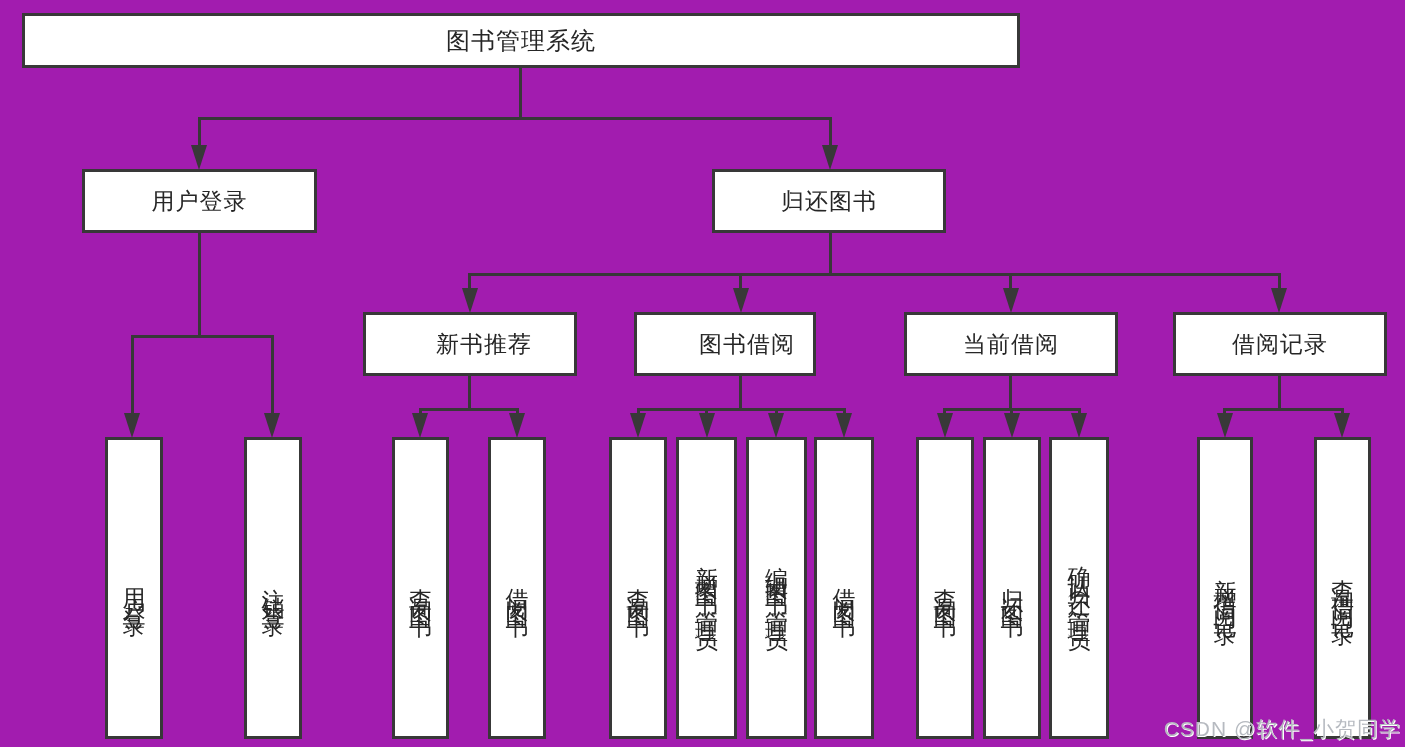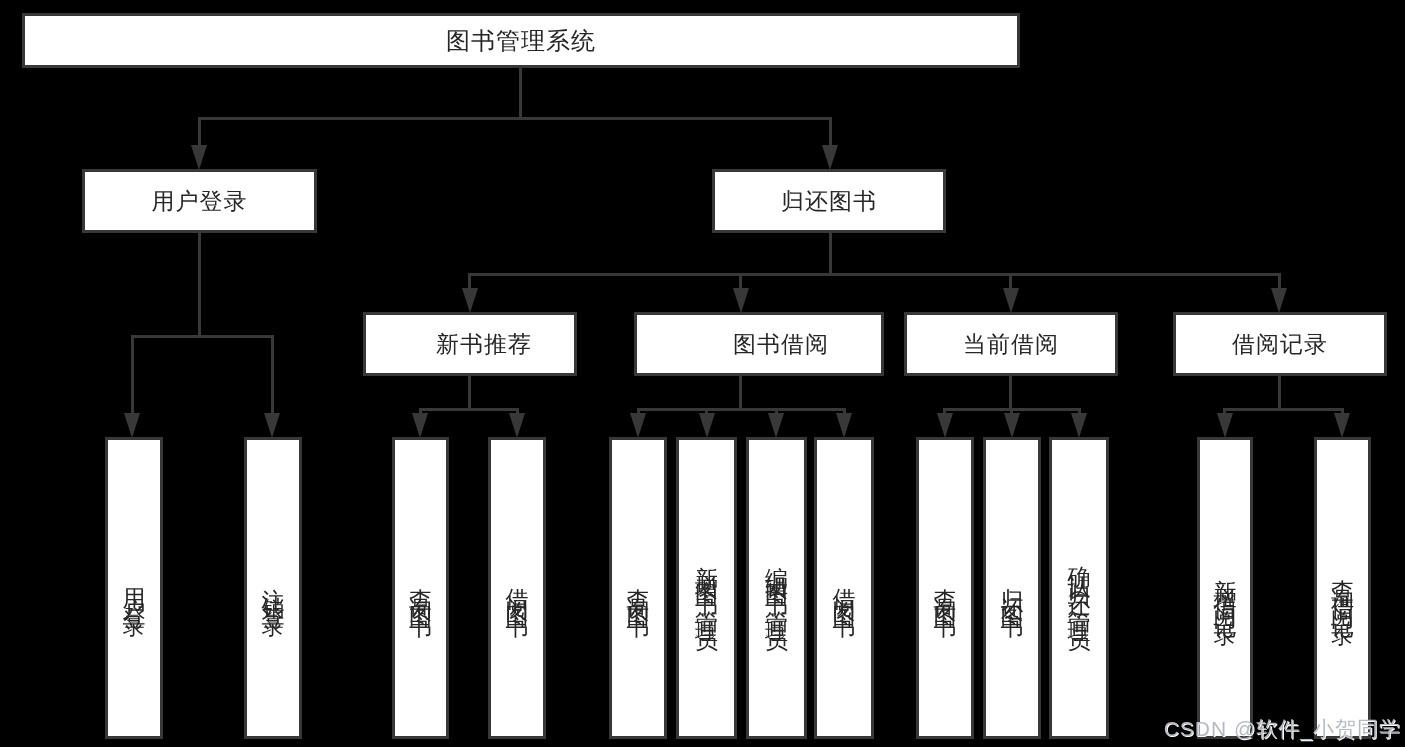--- a/index.html
+++ b/index.html
@@ -1,17 +1,17 @@
 <!DOCTYPE html>
 <html><head>
 <meta charset="utf-8">
 <style>
   html,body{margin:0;padding:0;background:#ffffff;}
   .stage{
-    position:relative;width:1405px;height:747px;background:#000000;
+    position:relative;width:1405px;height:747px;background:#a21caf;
     font-family:"Liberation Sans","DejaVu Sans",sans-serif;
     overflow:hidden;
   }
   .node{
     position:absolute;box-sizing:border-box;background:#ffffff;
     border:3px solid #383838;color:#262626;
     display:flex;align-items:center;justify-content:center;
     font-size:23px;letter-spacing:1px;white-space:nowrap;
   }
   .leaf{
@@ -20,21 +20,21 @@
     letter-spacing:9px;font-size:23px;white-space:normal;
     line-height:1;
   }
   
   #b-root{left:22px;top:13px;width:998px;height:55px;font-size:24px;}
   
   #b-login{left:82px;top:169px;width:235px;height:64px;}
   #b-mgmt{left:712px;top:169px;width:234px;height:64px;}
   
   #b-g0{left:363px;top:312px;width:214px;height:64px;padding-left:28px;}
-  #b-g1{left:634px;top:312px;width:250px;height:64px;padding-left:44px;}
+  #b-g1{left:634px;top:312px;width:182px;height:64px;padding-left:44px;}
   #b-g2{left:904px;top:312px;width:214px;height:64px;}
   #b-g3{left:1173px;top:312px;width:214px;height:64px;}
   
   #b-l0{left:105px;width:58px;}
   #b-l1{left:244px;width:58px;}
   #b-l2{left:392px;width:57px;}
   #b-l3{left:488px;width:58px;}
   #b-l4{left:609px;width:58px;}
   #b-l5{left:676px;width:61px;}
   #b-l6{left:746px;width:61px;}

